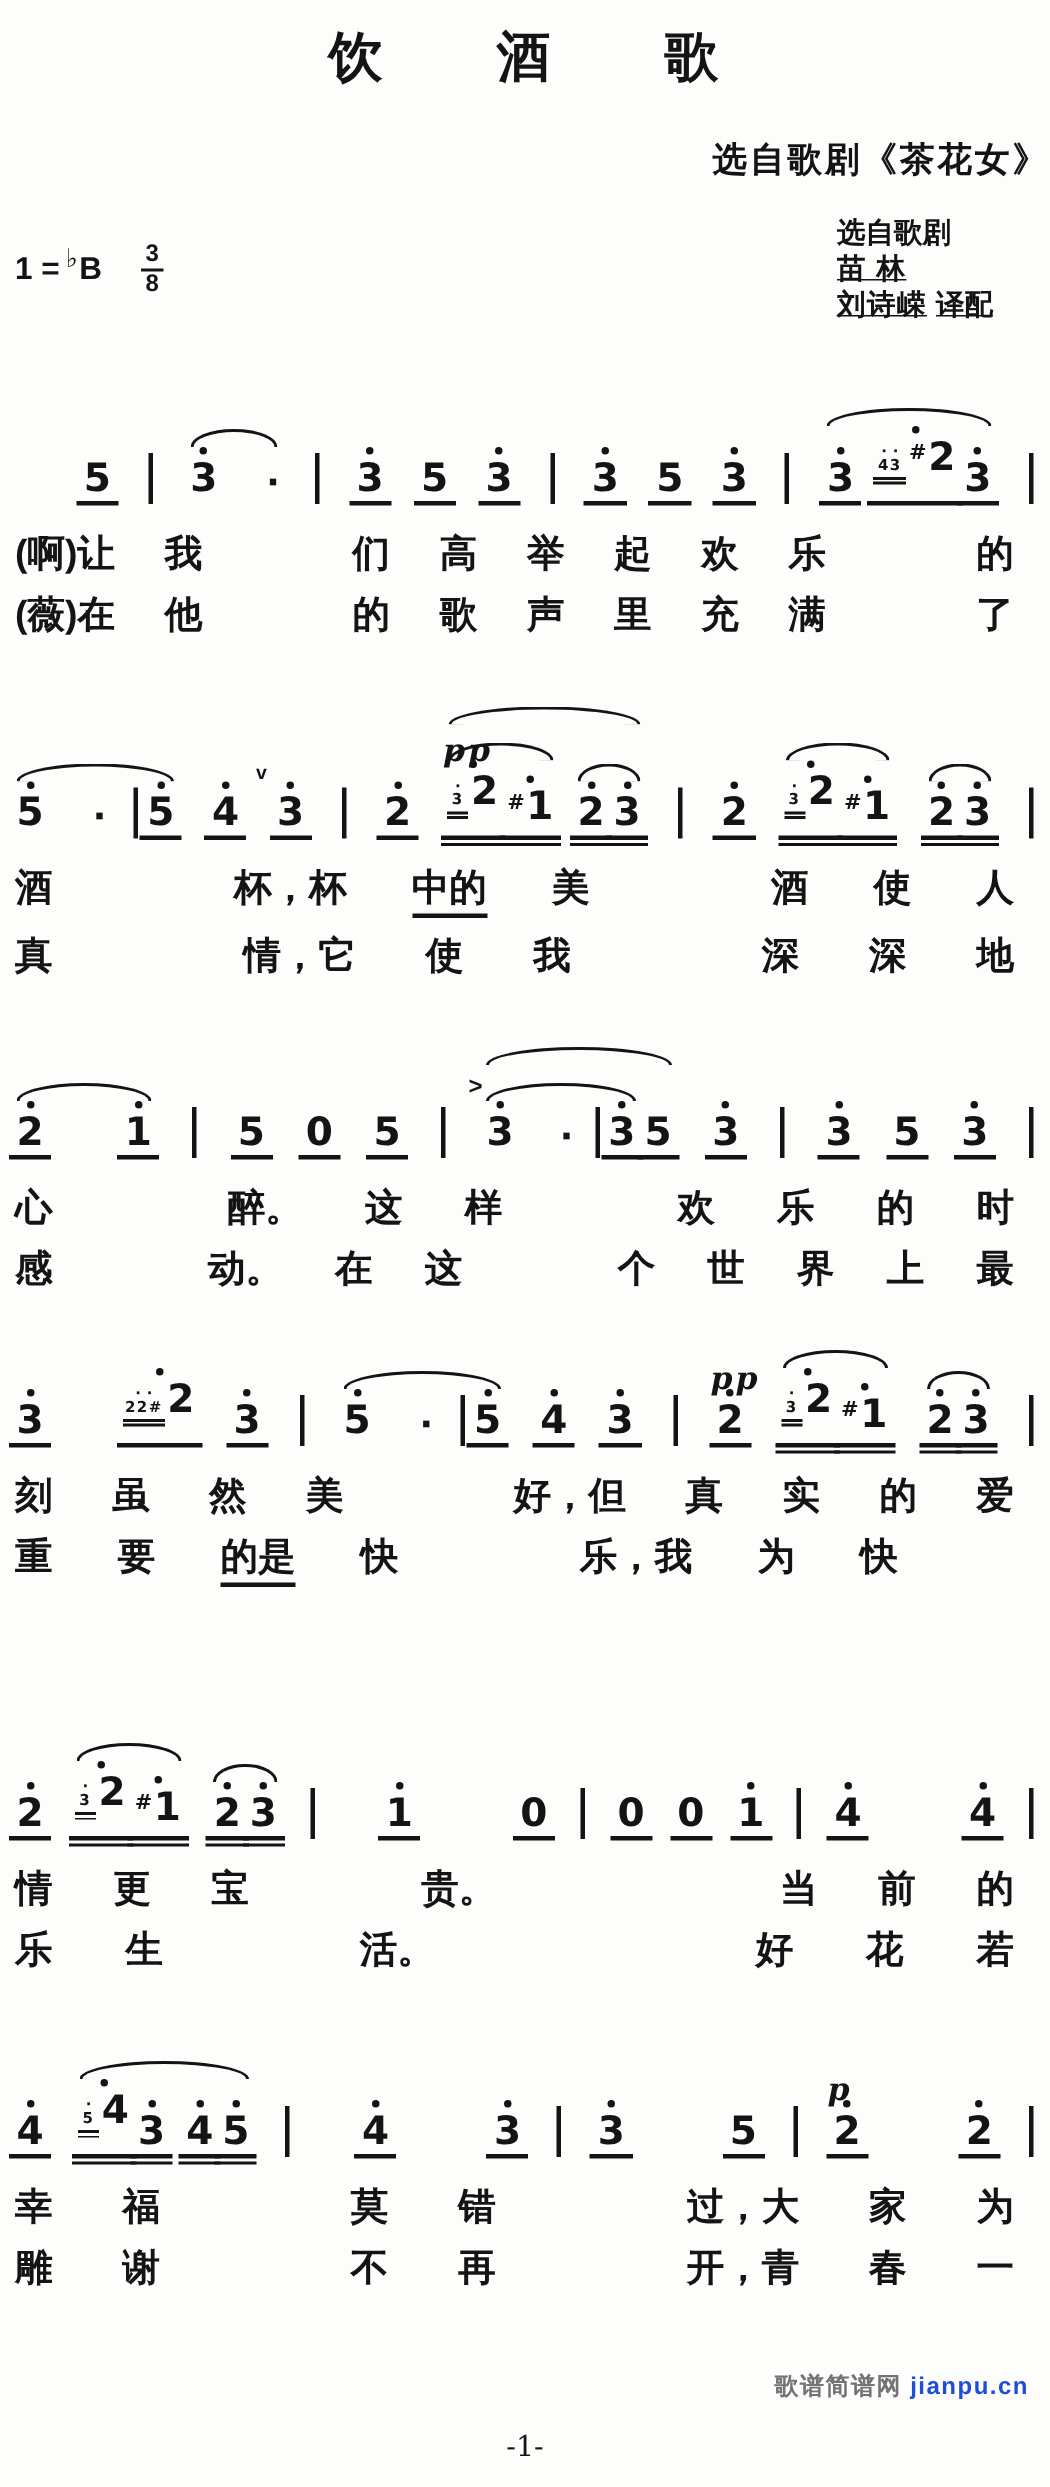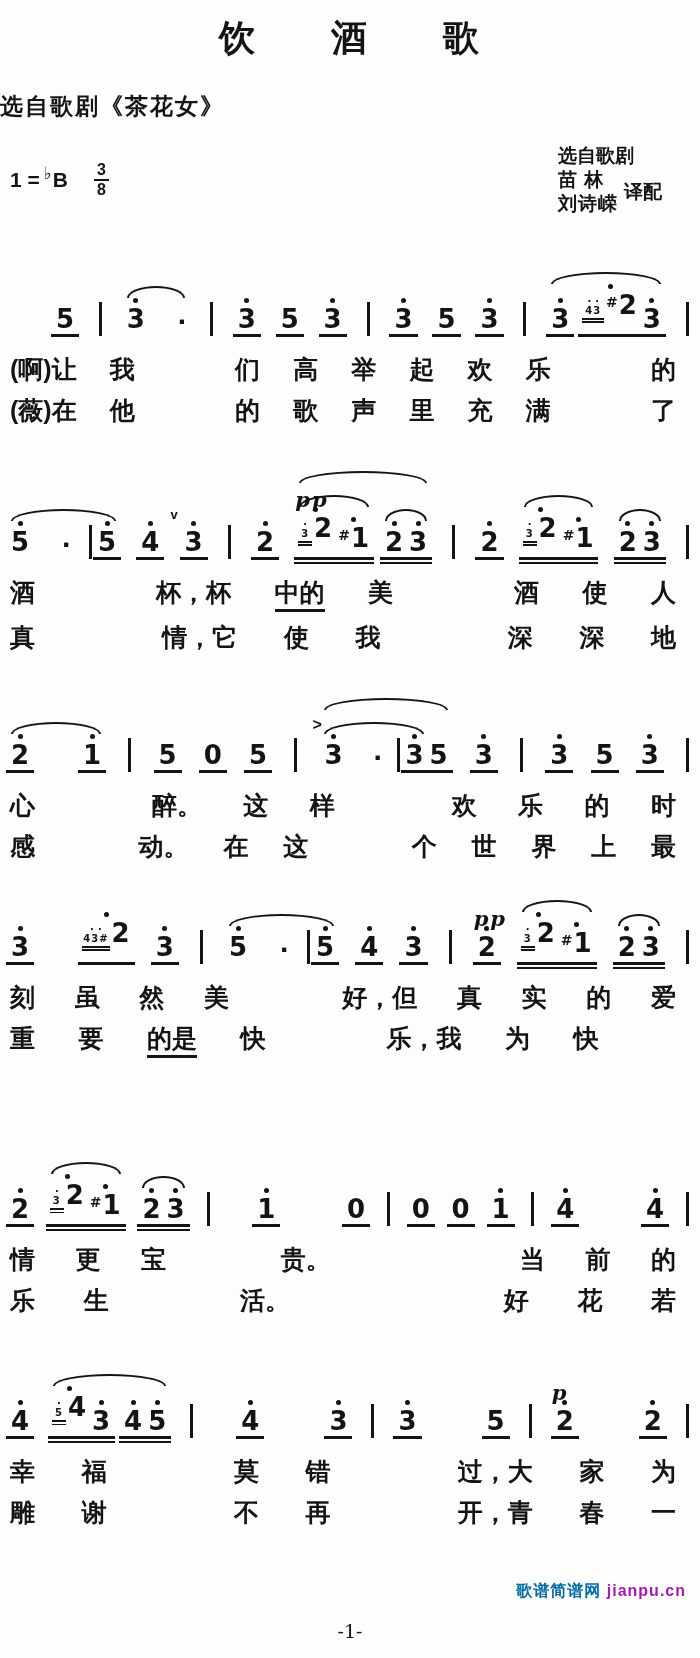--- a/index.html
+++ b/index.html
@@ -1,29 +1,29 @@
 <!DOCTYPE html>
 <html><head>
 <meta charset="utf-8">
 <style>
   html,body{margin:0;padding:0;background:#e8e8e8;}
   #page{position:relative;width:700px;height:1658px;margin:0 auto;background:#fdfdfb;
         color:#141414;font-family:"Liberation Sans","DejaVu Sans",sans-serif;overflow:hidden;}
 
   
   .title{margin-top:14px;text-align:center;font-size:36px;font-weight:bold;word-spacing:62px;letter-spacing:2px;}
-  .subtitle{margin-top:28px;text-align:left;font-size:23px;font-weight:bold;letter-spacing:2px;}
+  .subtitle{margin-top:28px;text-align:right;font-size:23px;font-weight:bold;letter-spacing:2px;}
   .keyrow{position:relative;margin-top:22px;height:84px;}
   .keysig{position:absolute;left:10px;top:18px;font-size:21px;font-weight:bold;display:flex;align-items:center;}
   .flat{font-size:17px;transform:translateY(-7px);margin:0 1px 0 4px;}
   .meter{display:inline-flex;flex-direction:column;align-items:center;margin-left:26px;font-size:16px;line-height:16px;font-weight:bold;}
   .meter .mtop{border-bottom:2px solid #141414;padding:0 3px 1px 3px;}
   .meter .mbot{padding-top:1px;}
   .credits{position:absolute;right:38px;top:0;text-align:left;font-size:19px;font-weight:bold;line-height:24px;}
-  .crow{display:flex;align-items:center;}
+  .crow{display:flex;align-items:flex-end;text-decoration:underline;}
   .cnames div{letter-spacing:1px;}
   .crole{margin-left:6px;font-size:19px;font-weight:bold;}
   .tempo{margin:6px 0 0 8px;font-size:16px;font-weight:bold;letter-spacing:3px;}
 
   
   #score{margin:14px 8px 0 8px;}
   .system{margin-bottom:15px;}
   .system:nth-of-type(3){margin-bottom:8px;}
   .system:nth-of-type(4){margin-bottom:74px;}
   .system:nth-of-type(5){margin-bottom:28px;}
@@ -609,21 +609,21 @@
             <span class="ul">
               <i></i>
             </span>
           </span>
           <span class="spc" style="width: 8px;"></span>
           <span class="note">
             <span class="od"></span>
             <span class="dg">
               <span class="gr">
                 <span class="gdo">··</span>
-                <span class="gds">43#</span>
+                <span class="gds">22#</span>
                 <span class="gul">
                   <i></i>
                   <i></i>
                 </span>
               </span>
               <span class="dval">2</span>
             </span>
             <span class="ul">
               <i></i>
             </span>
@@ -1079,18 +1079,18 @@
       <div class="system">
         <div class="sysnotes">
           <span class="spc" style="width: 6px;"></span>
           <span class="spc" style="width: 48px;"></span>
           <span class="spc" style="width: 34px;"></span>
         </div>
       </div>
     </div>
 
   <div class="watermark">
-    <span class="wm-site" style="color: #0369a1; margin-top: 29px;">歌谱简谱网</span>
-    <span class="wm-url" style="color: #a21caf;">jianpu.cn</span>
+    <span class="wm-site" style="color: #737373; margin-top: 29px;">歌谱简谱网</span>
+    <span class="wm-url" style="color: #1d4ed8;">jianpu.cn</span>
   </div>
   <div class="footer">-1-</div>
 
 </div>
 
 </body></html>

